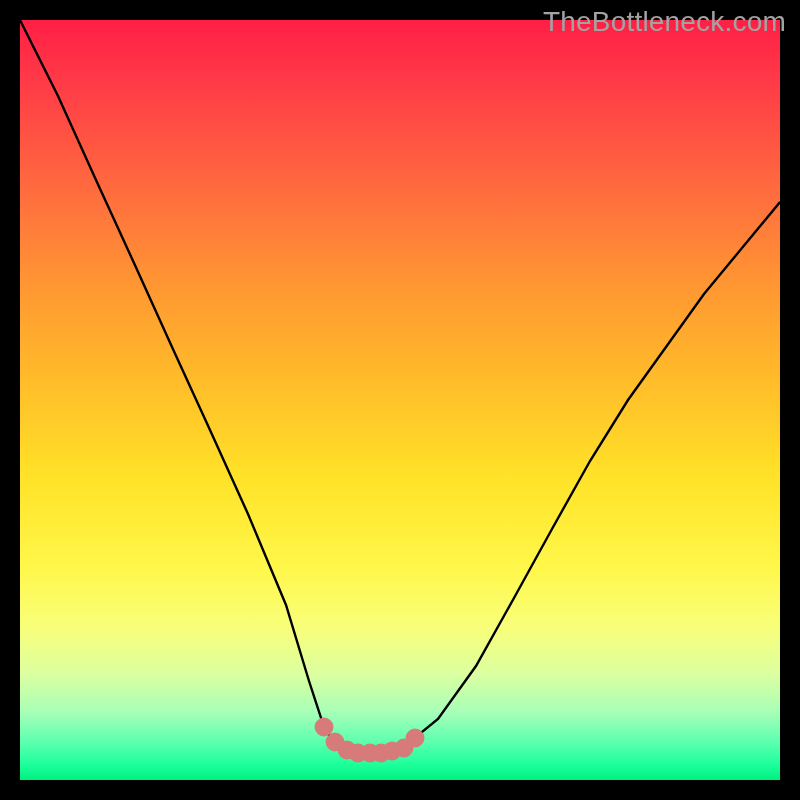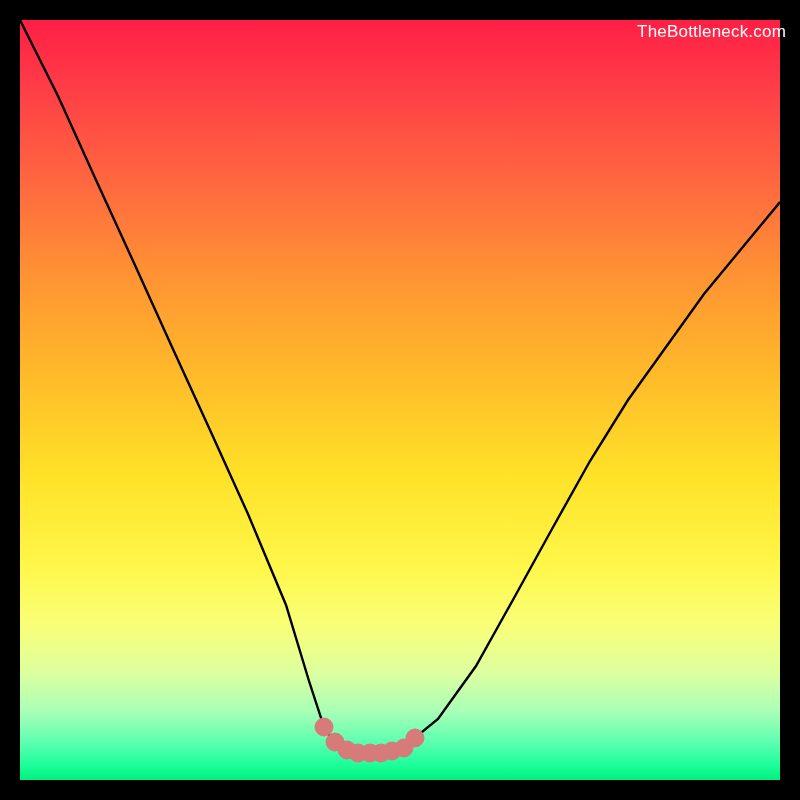--- a/index.html
+++ b/index.html
@@ -12,24 +12,24 @@
     overflow: hidden;
   }
   .frame {
     position: relative;
     width: 800px;
     height: 800px;
     background: #000;
   }
   .watermark {
     position: absolute;
-    top: 22px;
+    top: 6px;
     right: 14px;
-    color: #ffffff;
-    font-size: 17px;
+    color: #a3a3a3;
+    font-size: 28px;
     font-weight: 500;
     letter-spacing: 0.2px;
     z-index: 20;
   }
   .plot-area {
     position: absolute;
     left: 20px;
     top: 20px;
     width: 760px;
     height: 760px;

